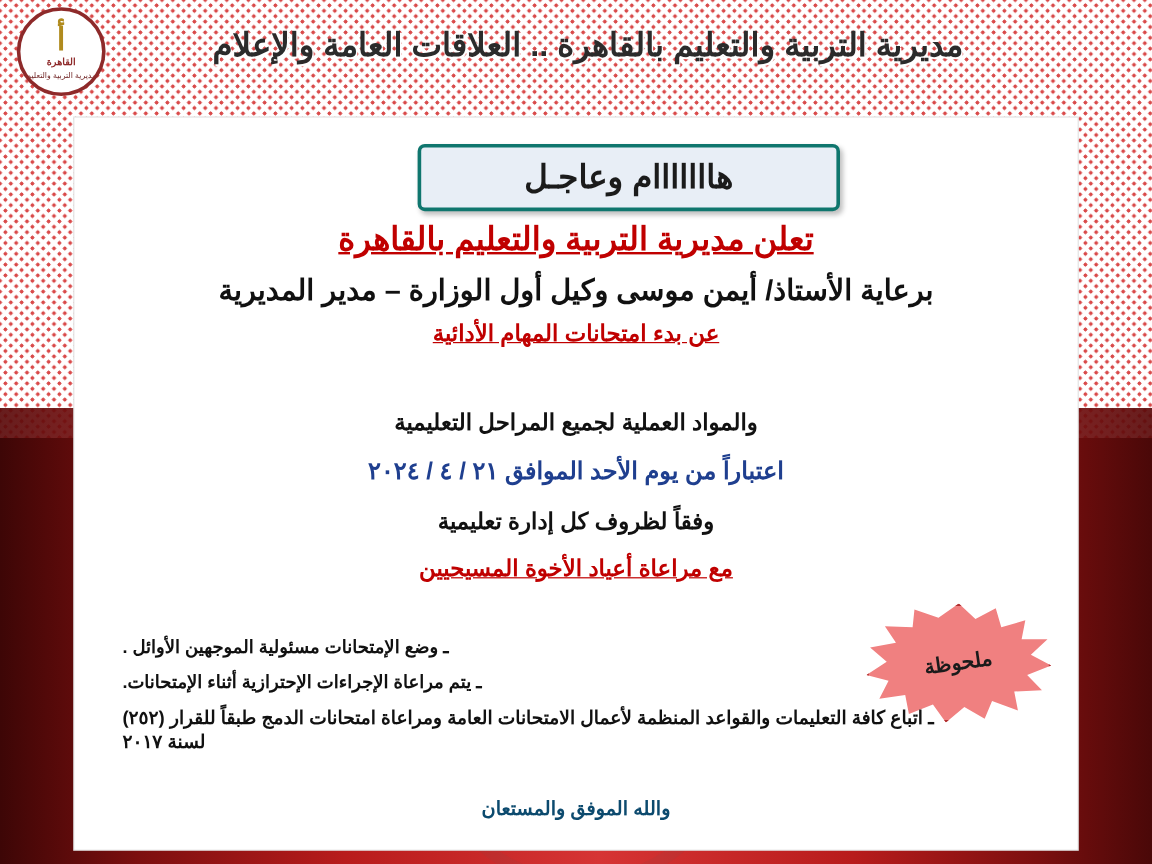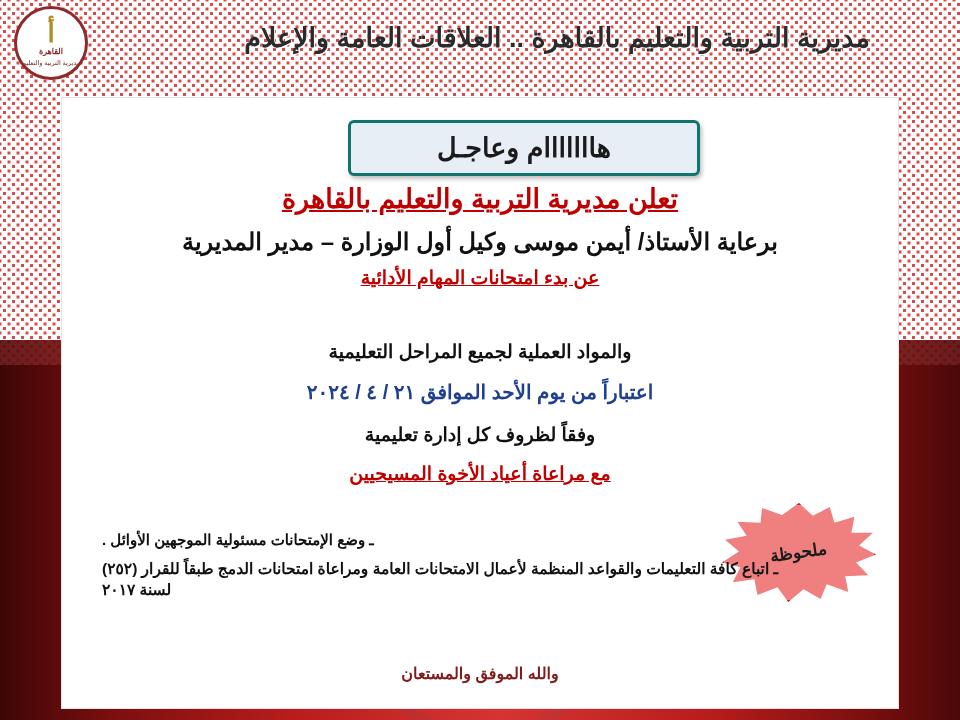--- a/index.html
+++ b/index.html
@@ -83,21 +83,21 @@
     left: 0;
     top: 0;
     width: 960px;
     height: 88px;
   }
   .header-title {
     position: absolute;
     left: 110px;
     top: 22px;
     width: 760px;
-    text-align: right;
+    text-align: center;
     font-size: 27px;
     font-weight: bold;
     color: #2b2b2b;
     letter-spacing: 0px;
     text-shadow: 1px 1px 0 #ffffff;
   }
   .logo {
     position: absolute;
     left: 14px;
     top: 6px;
@@ -202,21 +202,21 @@
   .note-wide { font-size: 15.5px; }
 
   .closing {
     position: absolute;
     left: 0;
     top: 566px;
     width: 836px;
     text-align: center;
     font-size: 16px;
     font-weight: bold;
-    color: #7f1d1d;
+    color: #0c4a6e;
   }
 
   
   .starburst {
     position: absolute;
     left: 660px;
     top: 405px;
     width: 150px;
     height: 95px;
     background: #f08080;
@@ -268,19 +268,20 @@
     <div class="line line-6 l-blue">اعتباراً من يوم الأحد الموافق ٢١ / ٤ / ٢٠٢٤</div>
     <div class="line line-7 l-dark">وفقاً لظروف كل إدارة تعليمية</div>
     <div class="line line-8 l-red">مع مراعاة أعياد الأخوة المسيحيين</div>
 
     <div class="starburst">
       <span class="starburst-text">ملحوظة</span>
     </div>
 
     <div class="notes">
       <div class="note">ـ وضع الإمتحانات مسئولية الموجهين الأوائل .</div>
+      <div class="note">ـ يتم مراعاة الإجراءات الإحترازية أثناء الإمتحانات.</div>
       <div class="note note-wide">ـ اتباع كافة التعليمات والقواعد المنظمة لأعمال الامتحانات العامة ومراعاة امتحانات الدمج طبقاً للقرار (٢٥٢) لسنة ٢٠١٧</div>
     </div>
 
     <div class="closing">والله الموفق والمستعان</div>
 
   </div>
 </div>
 
 </body></html>

